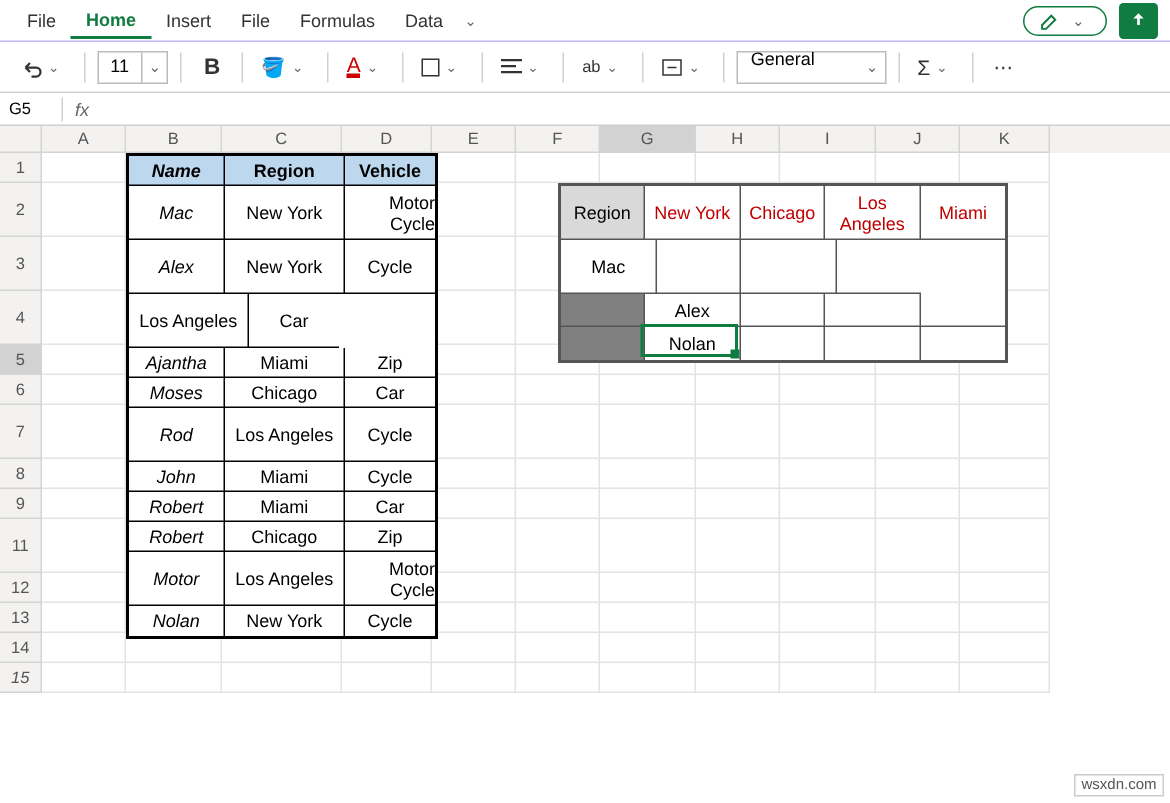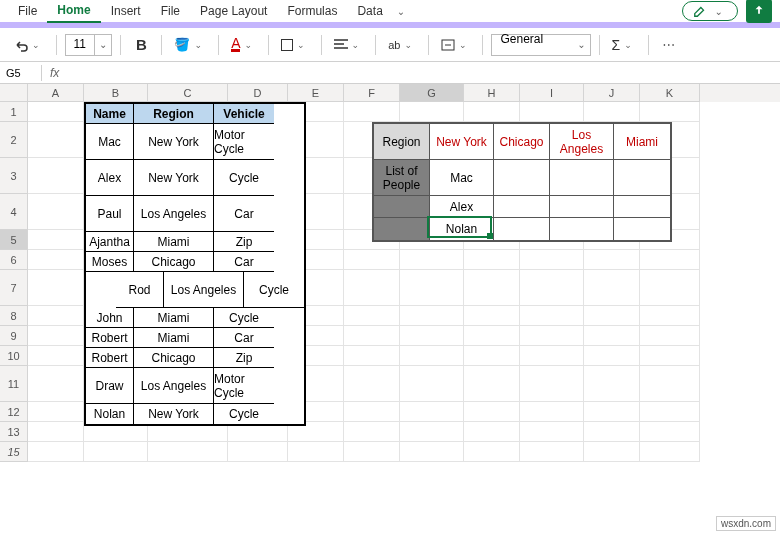--- a/index.html
+++ b/index.html
@@ -1,19 +1,19 @@
 <!DOCTYPE html>
 <html><head>
 <meta charset="utf-8">
 <style>
 * { box-sizing: border-box; margin: 0; padding: 0; }
 body { font-family: "Segoe UI", Arial, sans-serif; font-size: 12px; background: #fff; width: 780px; height: 535px; overflow: hidden; position: relative; }
 
 
-.tabs { display: flex; align-items: center; height: 28px; padding: 0 8px; border-bottom: 6px solid #c4b5fd; }
+.tabs { display: flex; align-items: center; height: 28px; padding: 0 8px; border-bottom: 1px solid #c4b5fd; }
 .tab { padding: 4px 10px; cursor: pointer; color: #333; font-size: 12px; }
 .tab.active { color: #107c41; border-bottom: 2px solid #107c41; font-weight: 600; }
 .tab-spacer { flex: 1; }
 .edit-toggle { border: 1px solid #107c41; border-radius: 14px; padding: 2px 10px; display: flex; align-items: center; gap: 4px; margin-right: 8px; }
 .share-btn { background: #107c41; color: #fff; width: 26px; height: 24px; border-radius: 3px; display: flex; align-items: center; justify-content: center; }
 .chev { font-size: 10px; color: #666; padding: 0 4px; }
 
 
 .toolbar { display: flex; align-items: center; height: 34px; padding: 0 8px; gap: 4px; border-bottom: 1px solid #d0d0d0; }
 .tbtn { display: flex; align-items: center; justify-content: center; min-width: 24px; height: 24px; padding: 0 4px; cursor: pointer; color: #333; font-size: 13px; }
@@ -45,24 +45,24 @@
 
 
 .cA { width: 56px; } .cB { width: 64px; } .cC { width: 80px; } .cD { width: 60px; }
 .cE { width: 56px; } .cF { width: 56px; } .cG { width: 64px; } .cH { width: 56px; }
 .cI { width: 64px; } .cJ { width: 56px; } .cK { width: 60px; }
 
 
 .table1 { position: absolute; top: 18px; left: 84px; border: 2px solid #000; background:#fff; }
 .table1 .trow { display: flex; }
 .table1 .tcell { display:flex; align-items:center; justify-content:center; font-size: 12px; border-right: 1px solid #000; border-bottom: 1px solid #000; }
-.table1 .tcell:last-child { border-right: none; }
+.table1 .tcell:last-child { border-right: none; text-align: right; }
 .table1 .trow:last-child .tcell { border-bottom: none; }
 .table1 .hdr { background: #bdd7ee; font-weight: bold; height: 20px; }
-.t1a { width: 48px; } .t1b { width: 80px; } .t1c { width: 60px; }
+.t1a { width: 64px; font-style: italic; } .t1b { width: 80px; } .t1c { width: 60px; }
 
 .table2 { position: absolute; top: 38px; left: 372px; border: 2px solid #555; background:#fff; }
 .table2 .trow { display: flex; }
 .table2 .tcell { display:flex; align-items:center; justify-content:center; font-size: 12px; border-right: 1px solid #555; border-bottom: 1px solid #555; text-align:center; }
 .table2 .tcell:last-child { border-right: none; }
 .table2 .trow:last-child .tcell { border-bottom: none; }
 .t2F { width: 56px; } .t2G { width: 64px; } .t2H { width: 56px; } .t2I { width: 64px; } .t2J { width: 56px; }
 .t2-r2 .tcell { height: 36px; }
 .t2-r3 .tcell { height: 36px; }
 .t2-r4 .tcell, .t2-r5 .tcell { height: 22px; }
@@ -78,21 +78,20 @@
 svg { display: block; }
 </style>
 </head>
 <body>
 
 <div class="tabs">
   <div class="tab">File</div>
   <div class="tab active">Home</div>
   <div class="tab">Insert</div>
   <div class="tab">File</div>
-  <div class="tab">Page Layout</div>
   <div class="tab">Formulas</div>
   <div class="tab">Data</div>
   <div class="chev">⌄</div>
   <div class="tab-spacer"></div>
   <div class="edit-toggle">
     <svg width="14" height="14" viewBox="0 0 16 16">
         <path d="M2 11l7-7 3 3-7 7H2v-3z" fill="none" stroke="#107c41" stroke-width="1.5"></path>
       </svg>
     <span class="chev">⌄</span>
   </div>
@@ -306,34 +305,20 @@
         <div class="cell cC" style="height: 20px;"></div>
         <div class="cell cD" style="height: 20px;"></div>
         <div class="cell cE" style="height: 20px;"></div>
         <div class="cell cF" style="height: 20px;"></div>
         <div class="cell cG" style="height: 20px;"></div>
         <div class="cell cH" style="height: 20px;"></div>
         <div class="cell cI" style="height: 20px;"></div>
         <div class="cell cJ" style="height: 20px;"></div>
         <div class="cell cK" style="height: 20px;"></div>
       </div>
-      <div class="row" style="height: 20px;">
-        <div class="rowhead" style="height: 20px;">10</div>
-        <div class="cell cA" style="height: 20px;"></div>
-        <div class="cell cB" style="height: 20px;"></div>
-        <div class="cell cC" style="height: 20px;"></div>
-        <div class="cell cD" style="height: 20px;"></div>
-        <div class="cell cE" style="height: 20px;"></div>
-        <div class="cell cF" style="height: 20px;"></div>
-        <div class="cell cG" style="height: 20px;"></div>
-        <div class="cell cH" style="height: 20px;"></div>
-        <div class="cell cI" style="height: 20px;"></div>
-        <div class="cell cJ" style="height: 20px;"></div>
-        <div class="cell cK" style="height: 20px;"></div>
-      </div>
       <div class="row" style="height: 36px;">
         <div class="rowhead" style="height: 36px;">11</div>
         <div class="cell cA" style="height: 36px;"></div>
         <div class="cell cB" style="height: 36px;"></div>
         <div class="cell cC" style="height: 36px;"></div>
         <div class="cell cD" style="height: 36px;"></div>
         <div class="cell cE" style="height: 36px;"></div>
         <div class="cell cF" style="height: 36px;"></div>
         <div class="cell cG" style="height: 36px;"></div>
         <div class="cell cH" style="height: 36px;"></div>
@@ -362,20 +347,34 @@
         <div class="cell cC" style="height: 20px;"></div>
         <div class="cell cD" style="height: 20px;"></div>
         <div class="cell cE" style="height: 20px;"></div>
         <div class="cell cF" style="height: 20px;"></div>
         <div class="cell cG" style="height: 20px;"></div>
         <div class="cell cH" style="height: 20px;"></div>
         <div class="cell cI" style="height: 20px;"></div>
         <div class="cell cJ" style="height: 20px;"></div>
         <div class="cell cK" style="height: 20px;"></div>
       </div>
+      <div class="row" style="height: 20px;">
+        <div class="rowhead" style="height: 20px;">14</div>
+        <div class="cell cA" style="height: 20px;"></div>
+        <div class="cell cB" style="height: 20px;"></div>
+        <div class="cell cC" style="height: 20px;"></div>
+        <div class="cell cD" style="height: 20px;"></div>
+        <div class="cell cE" style="height: 20px;"></div>
+        <div class="cell cF" style="height: 20px;"></div>
+        <div class="cell cG" style="height: 20px;"></div>
+        <div class="cell cH" style="height: 20px;"></div>
+        <div class="cell cI" style="height: 20px;"></div>
+        <div class="cell cJ" style="height: 20px;"></div>
+        <div class="cell cK" style="height: 20px;"></div>
+      </div>
       <div class="row" style="height: 20px; font-style: italic;">
         <div class="rowhead" style="height: 20px;">15</div>
         <div class="cell cA" style="height: 20px;"></div>
         <div class="cell cB" style="height: 20px;"></div>
         <div class="cell cC" style="height: 20px;"></div>
         <div class="cell cD" style="height: 20px;"></div>
         <div class="cell cE" style="height: 20px;"></div>
         <div class="cell cF" style="height: 20px;"></div>
         <div class="cell cG" style="height: 20px;"></div>
         <div class="cell cH" style="height: 20px;"></div>
@@ -396,77 +395,75 @@
           <div class="tcell t1a" style="height: 36px;">Mac</div>
           <div class="tcell t1b" style="height: 36px;">New York</div>
           <div class="tcell t1c" style="height: 36px;">Motor Cycle</div>
         </div>
         <div class="trow">
           <div class="tcell t1a" style="height: 36px;">Alex</div>
           <div class="tcell t1b" style="height: 36px;">New York</div>
           <div class="tcell t1c" style="height: 36px;">Cycle</div>
         </div>
         <div class="trow">
-          <div class="tcell t1a" style="height: 36px;">Paul</div>
           <div class="tcell t1b" style="height: 36px;">Los Angeles</div>
           <div class="tcell t1c" style="height: 36px;">Car</div>
         </div>
         <div class="trow">
           <div class="tcell t1a" style="height: 20px;">Ajantha</div>
           <div class="tcell t1b" style="height: 20px;">Miami</div>
           <div class="tcell t1c" style="height: 20px;">Zip</div>
         </div>
         <div class="trow">
           <div class="tcell t1a" style="height: 20px;">Moses</div>
           <div class="tcell t1b" style="height: 20px;">Chicago</div>
           <div class="tcell t1c" style="height: 20px;">Car</div>
         </div>
         <div class="trow">
-          <div class="tcell t1a" style="height: 36px; margin-left: 30px;">Rod</div>
+          <div class="tcell t1a" style="height: 36px;">Rod</div>
           <div class="tcell t1b" style="height: 36px;">Los Angeles</div>
           <div class="tcell t1c" style="height: 36px;">Cycle</div>
         </div>
         <div class="trow">
           <div class="tcell t1a" style="height: 20px;">John</div>
           <div class="tcell t1b" style="height: 20px;">Miami</div>
           <div class="tcell t1c" style="height: 20px;">Cycle</div>
         </div>
         <div class="trow">
           <div class="tcell t1a" style="height: 20px;">Robert</div>
           <div class="tcell t1b" style="height: 20px;">Miami</div>
           <div class="tcell t1c" style="height: 20px;">Car</div>
         </div>
         <div class="trow">
           <div class="tcell t1a" style="height: 20px;">Robert</div>
           <div class="tcell t1b" style="height: 20px;">Chicago</div>
           <div class="tcell t1c" style="height: 20px;">Zip</div>
         </div>
         <div class="trow">
-          <div class="tcell t1a" style="height: 36px;">Draw</div>
+          <div class="tcell t1a" style="height: 36px;">Motor</div>
           <div class="tcell t1b" style="height: 36px;">Los Angeles</div>
           <div class="tcell t1c" style="height: 36px;">Motor Cycle</div>
         </div>
         <div class="trow">
           <div class="tcell t1a" style="height: 20px;">Nolan</div>
           <div class="tcell t1b" style="height: 20px;">New York</div>
           <div class="tcell t1c" style="height: 20px;">Cycle</div>
         </div>
       </div>
   </div>
 
   <div class="table2">
     <div class="trow t2-r2">
       <div class="tcell t2F t2-label1">Region</div>
       <div class="tcell t2G t2-red">New York</div>
       <div class="tcell t2H t2-red">Chicago</div>
       <div class="tcell t2I t2-red">Los Angeles</div>
       <div class="tcell t2J t2-red">Miami</div>
     </div>
     <div class="trow t2-r3">
-      <div class="tcell t2F t2-label2">List of People</div>
       <div class="tcell t2G">Mac</div>
       <div class="tcell t2H"></div>
       <div class="tcell t2I"></div>
       <div class="tcell t2J"></div>
     </div>
     <div class="trow t2-r4">
       <div class="tcell t2F t2-label2"></div>
       <div class="tcell t2G">Alex</div>
       <div class="tcell t2H"></div>
       <div class="tcell t2I"></div>

